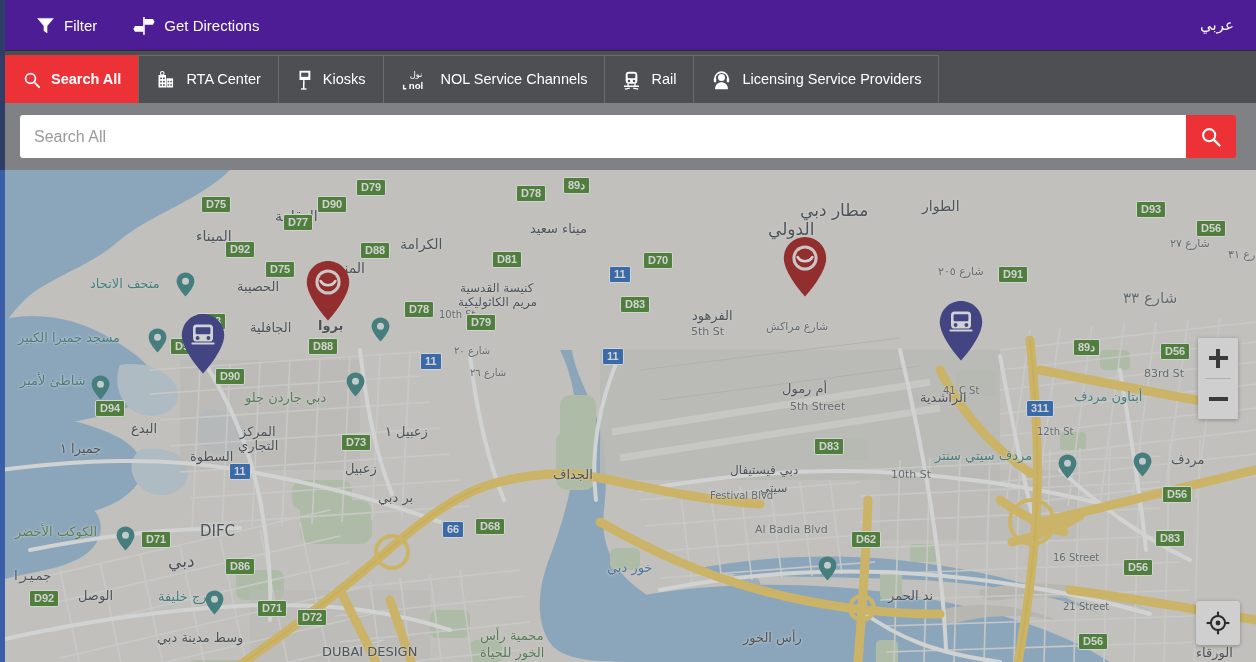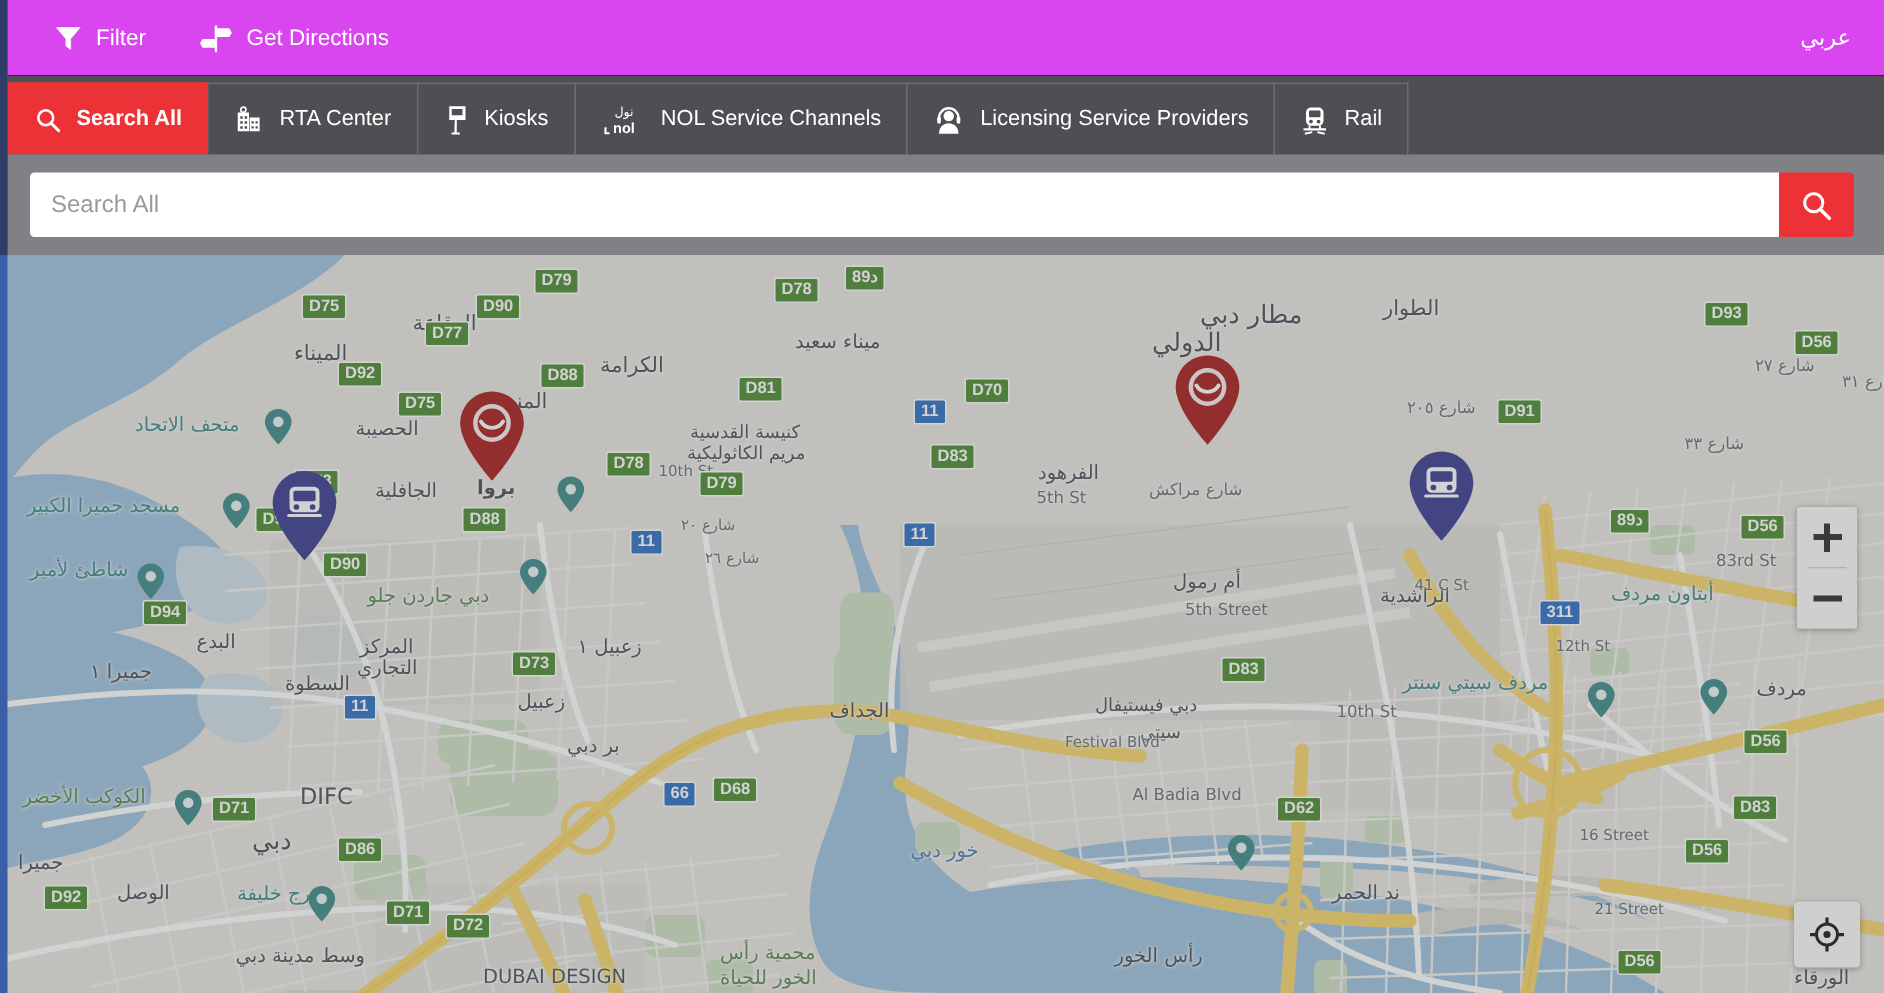--- a/index.html
+++ b/index.html
@@ -27,21 +27,21 @@
     position: absolute; left: 0; top: 0;
     width: 5px; height: 170px;
     background: #2f3e66;
     z-index: 61;
   }
 
   
   .topbar {
     position: absolute; left: 0; top: 0;
     width: 1256px; height: 51px;
-    background: #d946ef;
+    background: #4c1d95;
     border-bottom: 1px solid #2b2c2e;
     display: flex; align-items: center;
     z-index: 30;
   }
   .topbar-left { display: flex; align-items: center; margin-left: 36px; }
   .top-action {
     display: flex; align-items: center;
     color: #ffffff; font-size: 15px;
     cursor: pointer; margin-right: 36px;
     user-select: none;
@@ -509,34 +509,34 @@
         <div class="lbl-ar c-place" style="left: 760px; top: 311px; font-size: 12px;">سيتي</div>
         <div class="lbl-en c-road" style="left: 710px; top: 320px; font-size: 10px;">Festival Blvd</div>
         <div class="lbl-en c-road" style="left: 755px; top: 353px; font-size: 11px;">Al Badia Blvd</div>
         <div class="lbl-en c-road" style="left: 891px; top: 298px; font-size: 11px;">10th St</div>
         <div class="lbl-ar c-place" style="left: 888px; top: 418px; font-size: 13px;">ند الحمر</div>
         <div class="lbl-en c-road" style="left: 1053px; top: 382px; font-size: 10px;">16 Street</div>
         <div class="lbl-en c-road" style="left: 1063px; top: 431px; font-size: 10px;">21 Street</div>
         <div class="lbl-ar c-park" style="left: 15px; top: 354px; font-size: 13px;">الكوكب الأخضر</div>
         <div class="lbl-en c-place" style="left: 200px; top: 352px; font-size: 15px;">DIFC</div>
         <div class="lbl-ar c-place" style="left: 168px; top: 381px; font-size: 17px;">دبي</div>
-        <div class="lbl-ar c-place" style="left: 12px; top: 398px; font-size: 13px;">جميرا</div>
+        <div class="lbl-ar c-place" style="left: 12px; top: 398px; font-size: 13px; font-family: Liberation Mono, monospace;">جميرا</div>
         <div class="lbl-ar c-place" style="left: 78px; top: 418px; font-size: 13px;">الوصل</div>
         <div class="lbl-ar c-poi" style="left: 158px; top: 419px; font-size: 13px;">برج خليفة</div>
         <div class="lbl-ar c-place" style="left: 157px; top: 460px; font-size: 13px;">وسط مدينة دبي</div>
         <div class="lbl-ar c-water" style="left: 607px; top: 390px; font-size: 13px;">خور دبي</div>
         <div class="lbl-ar c-park" style="left: 480px; top: 458px; font-size: 13px;">محمية رأس</div>
         <div class="lbl-ar c-park" style="left: 480px; top: 475px; font-size: 13px;">الخور للحياة</div>
         <div class="lbl-ar c-place" style="left: 743px; top: 460px; font-size: 13px;">رأس الخور</div>
         <div class="lbl-en c-place" style="left: 322px; top: 474px; font-size: 13px;">DUBAI DESIGN</div>
         <div class="lbl-ar c-place" style="left: 1196px; top: 475px; font-size: 13px;">الورقاء</div>
         <div class="lbl-ar c-road" style="left: 1170px; top: 67px; font-size: 11px;">شارع ٢٧</div>
         <div class="lbl-ar c-road" style="left: 1228px; top: 78px; font-size: 11px;">شارع ٣١</div>
         <div class="lbl-ar c-road" style="left: 938px; top: 95px; font-size: 11px;">شارع ٢٠٥</div>
-        <div class="lbl-ar c-road" style="left: 1123px; top: 119px; font-size: 11px; text-align: center;">شارع ٣٣</div>
+        <div class="lbl-ar c-road" style="left: 1123px; top: 119px; font-size: 15px; text-align: center;">شارع ٣٣</div>
         <div class="lbl-en c-road" style="left: 943px; top: 215px; font-size: 10px;">41 C St</div>
         <div class="lbl-en c-road" style="left: 1037px; top: 256px; font-size: 10px;">12th St</div>
         <div class="lbl-ar c-road" style="left: 766px; top: 150px; font-size: 11px;">شارع مراكش</div>
         <div class="lbl-en c-road" style="left: 439px; top: 139px; font-size: 10px;">10th St</div>
         <div class="lbl-ar c-road" style="left: 454px; top: 175px; font-size: 10px;">شارع ٢٠</div>
         <div class="lbl-ar c-road" style="left: 470px; top: 197px; font-size: 10px;">شارع ٢٦</div>
       </div>
 
     <div id="map-shields">
         <div class="shield" style="left: 201px; top: 26px;">D75</div>
@@ -759,48 +759,48 @@
           <text x="17" y="11" font-family="DejaVu Sans, sans-serif" font-size="9.5" fill="#ffffff" text-anchor="middle" direction="rtl">نول</text>
           <text x="17" y="24" font-family="Liberation Sans, sans-serif" font-size="11" font-weight="bold" fill="#ffffff" text-anchor="middle">nol</text>
           <path d="M3 19.5 L3 24 L6 24" fill="none" stroke="#ffffff" stroke-width="1.6"></path>
         </svg>
       </span>
       <span class="lbl">NOL Service Channels</span>
     </div>
 
     <div class="tab">
       <span class="ic">
-        <svg width="21" height="21" viewBox="0 0 24 24">
-          <path d="M4.6 11 A7.4 7.4 0 0 1 19.4 11" fill="none" stroke="#ffffff" stroke-width="1.8"></path>
-          <rect x="3.2" y="10" width="2.8" height="5.4" rx="1.3" fill="#ffffff"></rect>
-          <rect x="18" y="10" width="2.8" height="5.4" rx="1.3" fill="#ffffff"></rect>
-          <circle cx="12" cy="9.6" r="4" fill="#ffffff"></circle>
-          <path d="M4.6 23 C4.6 17.6 8.2 15 12 15 C15.8 15 19.4 17.6 19.4 23 Z" fill="#ffffff"></path>
-        </svg>
-      </span>
-      <span class="lbl">Licensing Service Providers</span>
-    </div>
-
-    <div class="tab">
-      <span class="ic">
         <svg width="19" height="20" viewBox="0 0 22 24">
           <rect x="4" y="2" width="14" height="14.5" rx="4" fill="#ffffff"></rect>
           <rect x="6.4" y="4.4" width="9.2" height="5.4" rx="1" fill="#4d4f53"></rect>
           <circle cx="8" cy="13.2" r="1.5" fill="#4d4f53"></circle>
           <circle cx="14" cy="13.2" r="1.5" fill="#4d4f53"></circle>
           <rect x="2" y="18.6" width="18" height="1.8" fill="#ffffff"></rect>
           <rect x="6" y="16.4" width="1.6" height="3.4" fill="#ffffff"></rect>
           <rect x="14.4" y="16.4" width="1.6" height="3.4" fill="#ffffff"></rect>
           <rect x="3" y="21.6" width="6" height="1.5" transform="rotate(-12 6 22.3)" fill="#ffffff"></rect>
           <rect x="13" y="21.6" width="6" height="1.5" transform="rotate(12 16 22.3)" fill="#ffffff"></rect>
         </svg>
       </span>
       <span class="lbl">Rail</span>
     </div>
 
+    <div class="tab">
+      <span class="ic">
+        <svg width="21" height="21" viewBox="0 0 24 24">
+          <path d="M4.6 11 A7.4 7.4 0 0 1 19.4 11" fill="none" stroke="#ffffff" stroke-width="1.8"></path>
+          <rect x="3.2" y="10" width="2.8" height="5.4" rx="1.3" fill="#ffffff"></rect>
+          <rect x="18" y="10" width="2.8" height="5.4" rx="1.3" fill="#ffffff"></rect>
+          <circle cx="12" cy="9.6" r="4" fill="#ffffff"></circle>
+          <path d="M4.6 23 C4.6 17.6 8.2 15 12 15 C15.8 15 19.4 17.6 19.4 23 Z" fill="#ffffff"></path>
+        </svg>
+      </span>
+      <span class="lbl">Licensing Service Providers</span>
+    </div>
+
 
   </div>
 
   <div class="searchbar">
     <div class="search-wrap">
       <input class="search-input" type="text" placeholder="Search All" style="">
       <button class="search-btn">
         <svg width="22" height="22" viewBox="0 0 24 24">
           <circle cx="10" cy="10" r="6.6" fill="none" stroke="#ffffff" stroke-width="2.2"></circle>
           <line x1="14.9" y1="14.9" x2="21.3" y2="21.3" stroke="#ffffff" stroke-width="2.6" stroke-linecap="round"></line>

